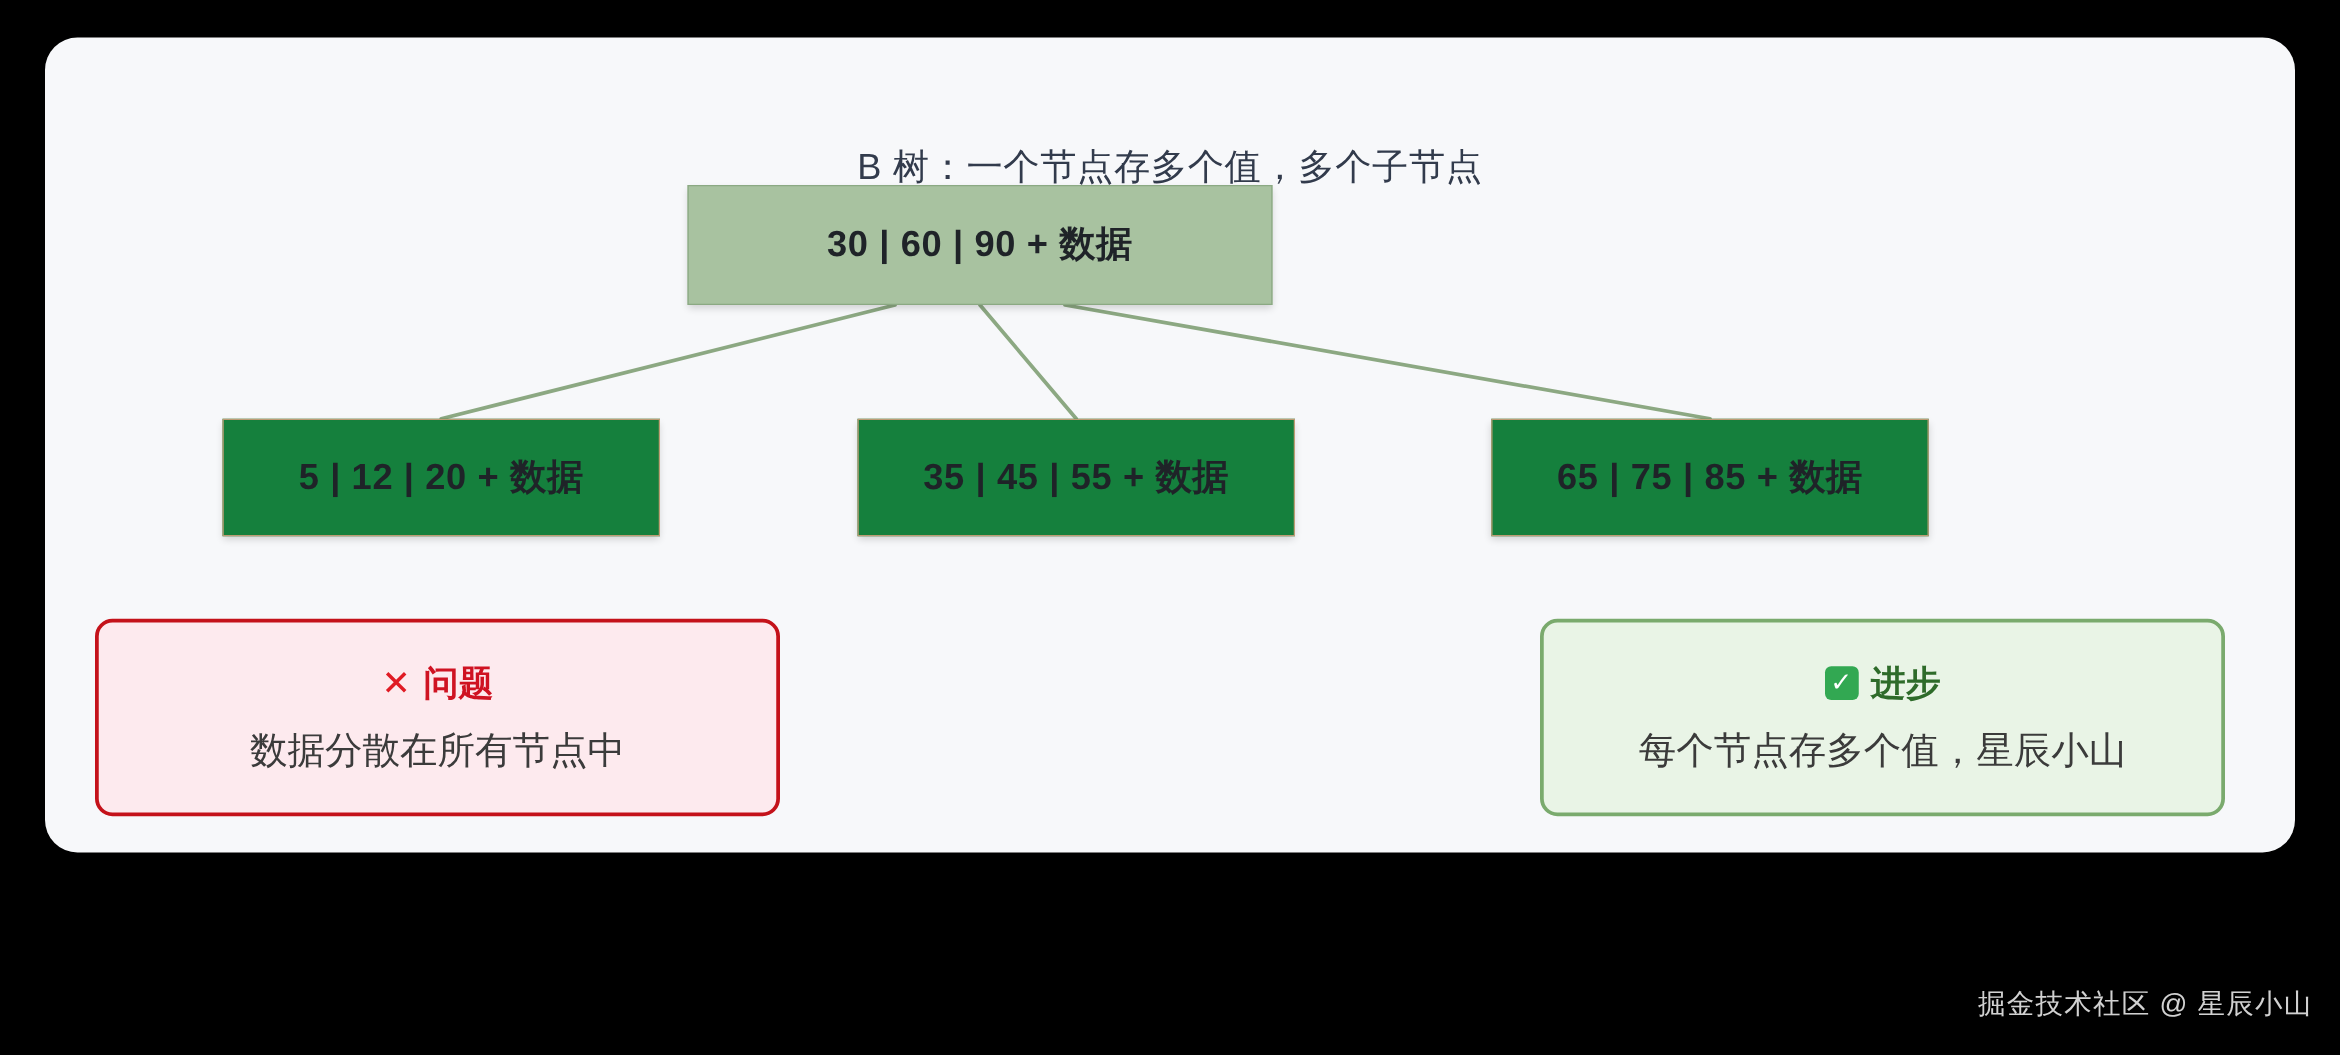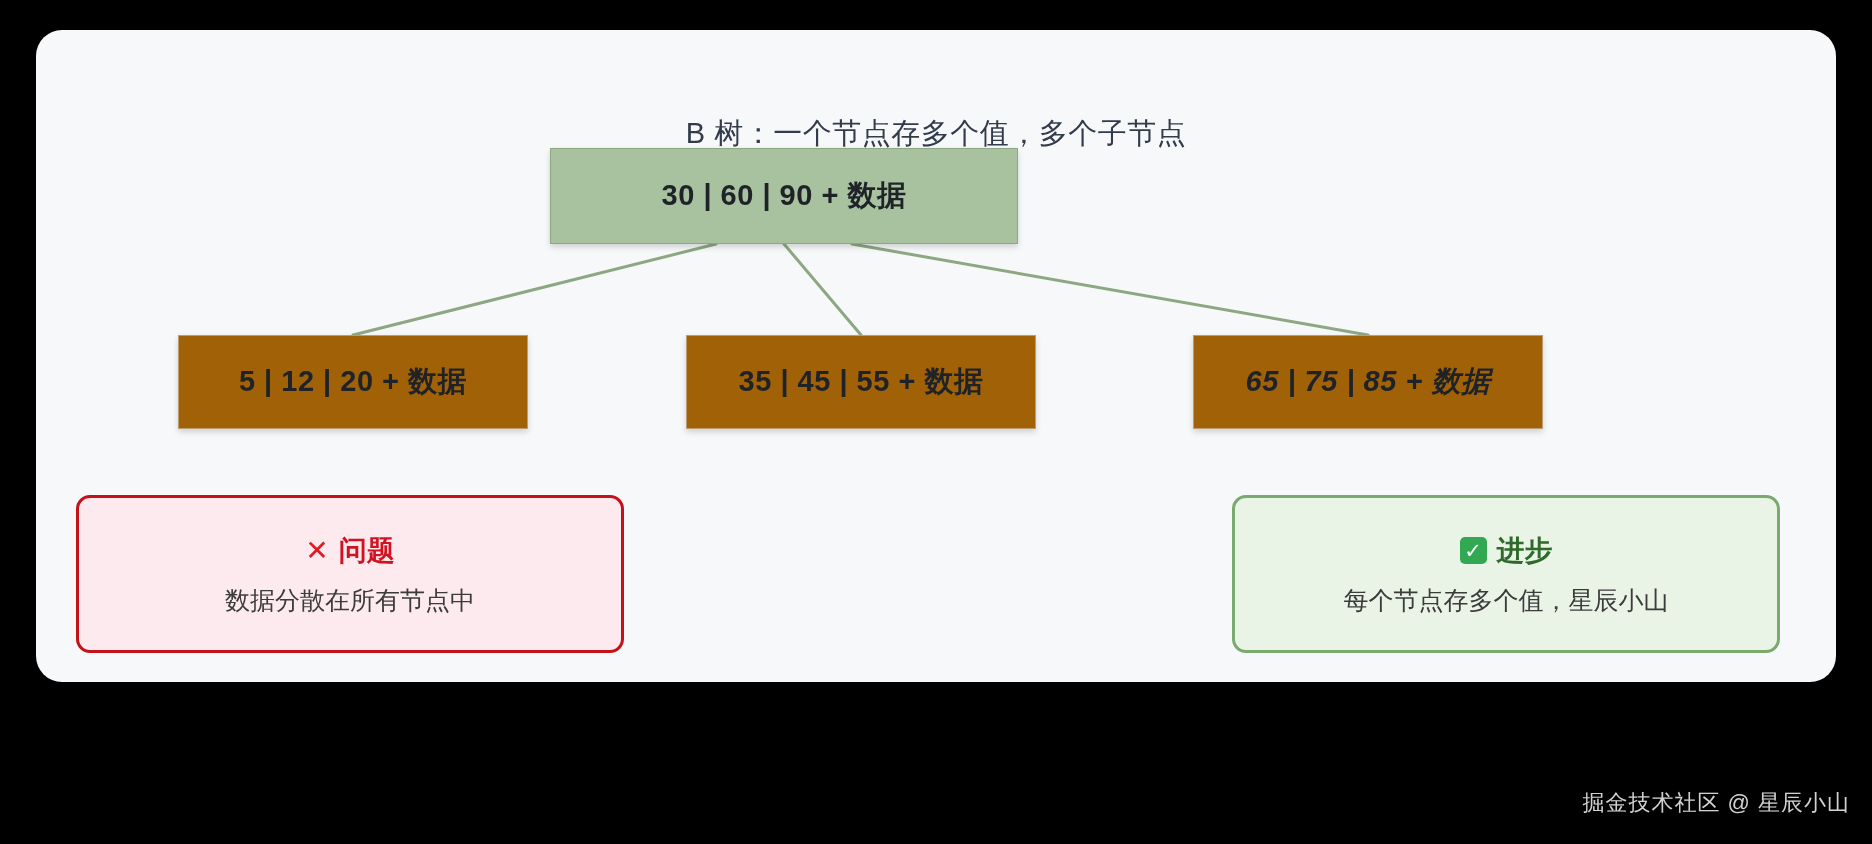--- a/index.html
+++ b/index.html
@@ -66,27 +66,27 @@
     width: 468px;
     height: 96px;
     background: #a8c2a0;
     border: 1px solid #8ba983;
     box-shadow: 0 3px 6px rgba(0,0,0,0.16);
   }
   .node-child {
     top: 305px;
     width: 350px;
     height: 94px;
-    background: #a16207;
+    background: #15803d;
     border: 1px solid #bd9c74;
     box-shadow: 0 3px 6px rgba(0,0,0,0.16);
   }
   .child-0 { left: 142px; }
   .child-1 { left: 650px; }
-  .child-2 { left: 1157px; font-style: italic; }
+  .child-2 { left: 1157px; }
 
   
   .callout {
     position: absolute;
     top: 465px;
     width: 548px;
     height: 158px;
     border-radius: 14px;
     display: flex;
     flex-direction: column;
@@ -108,21 +108,21 @@
     font-weight: 700;
     display: flex;
     align-items: center;
     gap: 10px;
     margin-bottom: 14px;
     white-space: nowrap;
   }
   .callout-problem .callout-heading { color: #cf1322; }
   .callout-improve .callout-heading { color: #2e6b2a; }
   .callout-body {
-    font-size: 25px;
+    font-size: 30px;
     font-weight: 500;
     color: #3b3b3b;
     white-space: nowrap;
   }
   .mark-x {
     color: #e01b24;
     font-size: 28px;
     font-weight: 700;
     line-height: 1;
   }

